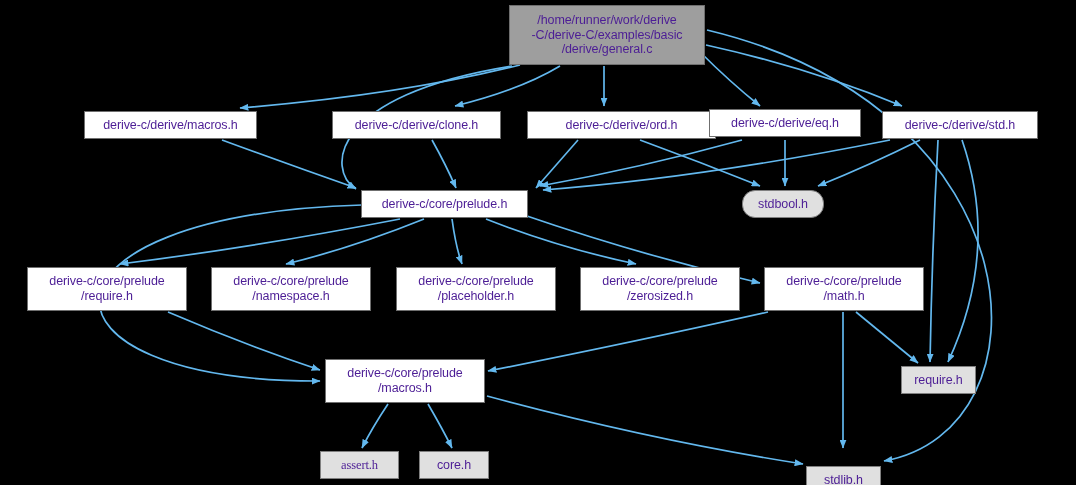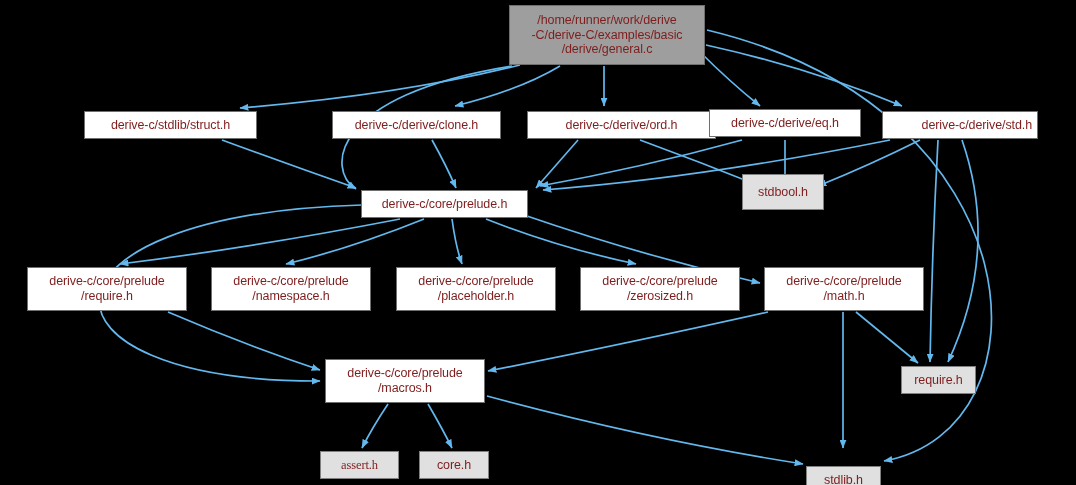--- a/index.html
+++ b/index.html
@@ -1,21 +1,21 @@
 <!DOCTYPE html>
 <html><head>
 <meta charset="utf-8">
 <style>
   html,body{margin:0;padding:0;background:#000;}
   #canvas{position:relative;width:1076px;height:485px;background:#000;overflow:hidden;
           font-family:"Liberation Sans","DejaVu Sans",sans-serif;}
   #edges{position:absolute;left:0;top:0;width:1076px;height:485px;}
   .node{position:absolute;box-sizing:border-box;display:flex;align-items:center;
         justify-content:center;text-align:center;line-height:1.18;
-        font-size:12.5px;color:#7f1d1d;border:1px solid #6f6f6f;
+        font-size:12.5px;color:#4c1d95;border:1px solid #6f6f6f;
         background:#ffffff;white-space:pre-line;letter-spacing:-0.1px;}
   .node.sys{background:#e0e0e0;border-color:#808080;}
   .node.root{background:#9e9e9e;border-color:#6f6f6f;}
   .node span{display:block;width:100%;padding:0 5px;}
 </style>
 </head>
 <body>
 
 <div id="canvas">
   <svg id="edges" viewBox="0 0 1076 485" xmlns="http://www.w3.org/2000/svg">
@@ -54,27 +54,27 @@
         <path d="M843,312 Q843,390 843,448"></path>
         <path d="M388,404 Q372,428 362,448"></path>
         <path d="M428,404 Q442,428 452,448"></path>
         <path d="M487,396 Q650,440 803,464"></path>
       </g>
   </svg>
   <div id="node-layer">
       <div class="node root" style="left: 509px; top: 5px; width: 196px; height: 60px;"><span>/home/runner/work/derive
 -C/derive-C/examples/basic
 /derive/general.c</span></div>
-      <div class="node" style="left: 84px; top: 111px; width: 173px; height: 28px;"><span>derive-c/stdlib/struct.h</span></div>
+      <div class="node" style="left: 84px; top: 111px; width: 173px; height: 28px;"><span>derive-c/derive/macros.h</span></div>
       <div class="node" style="left: 332px; top: 111px; width: 169px; height: 28px;"><span>derive-c/derive/clone.h</span></div>
       <div class="node" style="left: 527px; top: 111px; width: 189px; height: 28px;"><span>derive-c/derive/ord.h</span></div>
       <div class="node" style="left: 709px; top: 109px; width: 152px; height: 28px;"><span>derive-c/derive/eq.h</span></div>
-      <div class="node" style="left: 882px; top: 111px; width: 156px; height: 28px; text-align: right;"><span>derive-c/derive/std.h</span></div>
+      <div class="node" style="left: 882px; top: 111px; width: 156px; height: 28px;"><span>derive-c/derive/std.h</span></div>
       <div class="node" style="left: 361px; top: 190px; width: 167px; height: 28px;"><span>derive-c/core/prelude.h</span></div>
-      <div class="node sys" style="left: 742px; top: 174px; width: 82px; height: 36px;"><span>stdbool.h</span></div>
+      <div class="node sys" style="left: 742px; top: 190px; width: 82px; height: 28px; border-radius: 13px;"><span>stdbool.h</span></div>
       <div class="node" style="left: 27px; top: 267px; width: 160px; height: 44px;"><span>derive-c/core/prelude
 /require.h</span></div>
       <div class="node" style="left: 211px; top: 267px; width: 160px; height: 44px;"><span>derive-c/core/prelude
 /namespace.h</span></div>
       <div class="node" style="left: 396px; top: 267px; width: 160px; height: 44px;"><span>derive-c/core/prelude
 /placeholder.h</span></div>
       <div class="node" style="left: 580px; top: 267px; width: 160px; height: 44px;"><span>derive-c/core/prelude
 /zerosized.h</span></div>
       <div class="node" style="left: 764px; top: 267px; width: 160px; height: 44px;"><span>derive-c/core/prelude
 /math.h</span></div>

